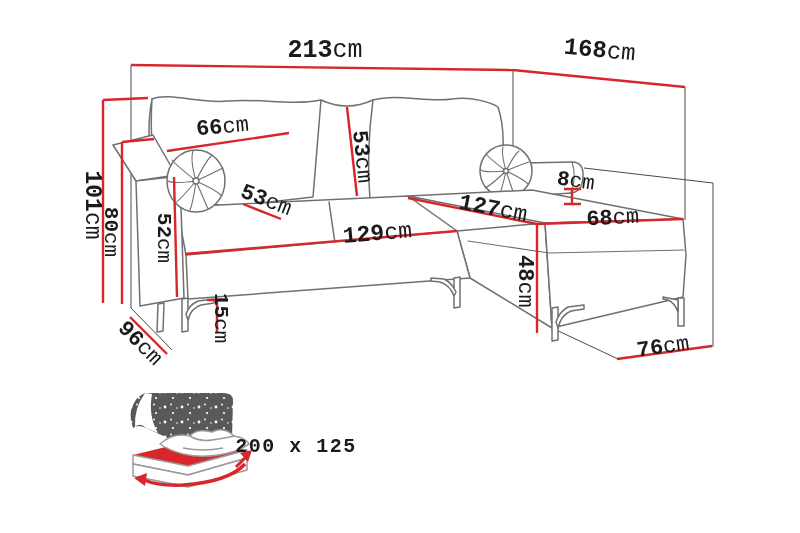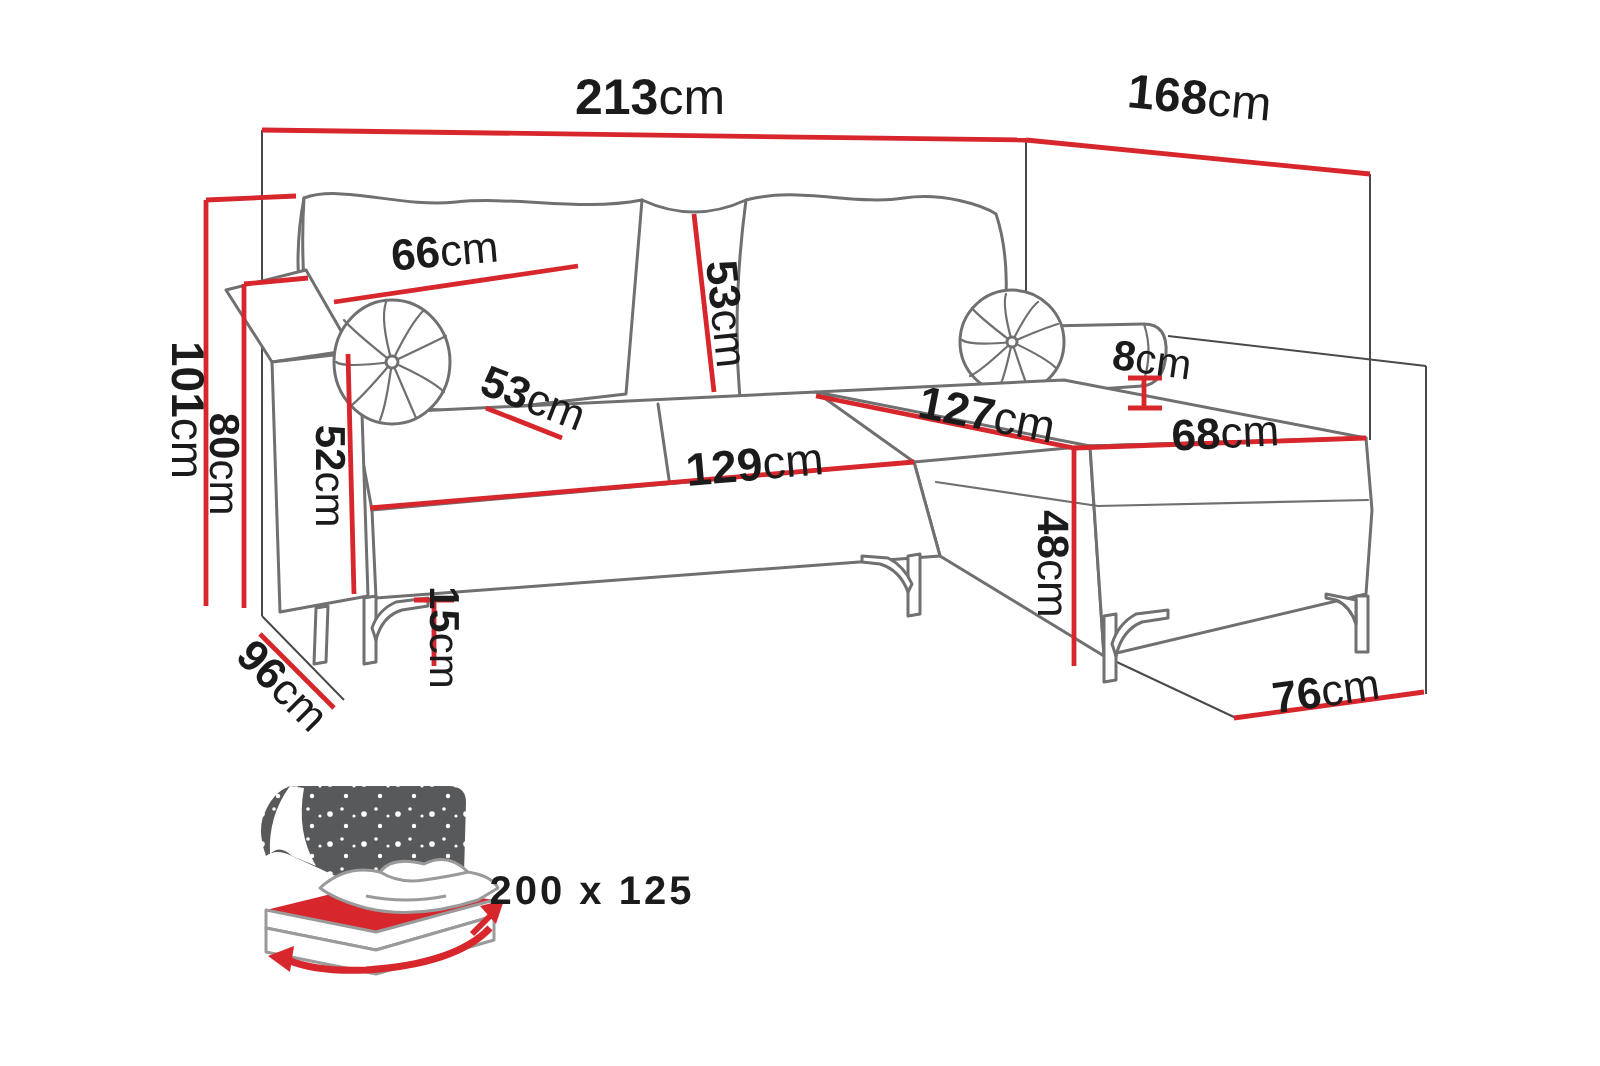--- a/index.html
+++ b/index.html
@@ -1,17 +1,17 @@
 <!DOCTYPE html>
 <html><head>
 <meta charset="utf-8">
 <style>
   html,body{margin:0;padding:0;background:#ffffff;}
   .stage{position:relative;width:800px;height:533px;background:#ffffff;overflow:hidden;
-         font-family:Liberation Sans, sans-serif;}
+         font-family:Liberation Mono, monospace;}
   svg text{fill:#1b1b1b;}
   .num{font-weight:bold;}
   .unit{font-weight:normal;}
   .outline{fill:none;stroke:#707070;stroke-width:1.5;stroke-linejoin:round;stroke-linecap:round;}
   .fillw{fill:#ffffff;stroke:#707070;stroke-width:1.5;stroke-linejoin:round;}
   .construct{fill:none;stroke:#4a4a4a;stroke-width:1;}
   .dim{fill:none;stroke:#d7262c;stroke-width:2.4;stroke-linecap:butt;}
   .thin{stroke-width:1.1;}
   .icongray{stroke:#9a9a9a;stroke-width:1.5;stroke-linejoin:round;}
 </style>

